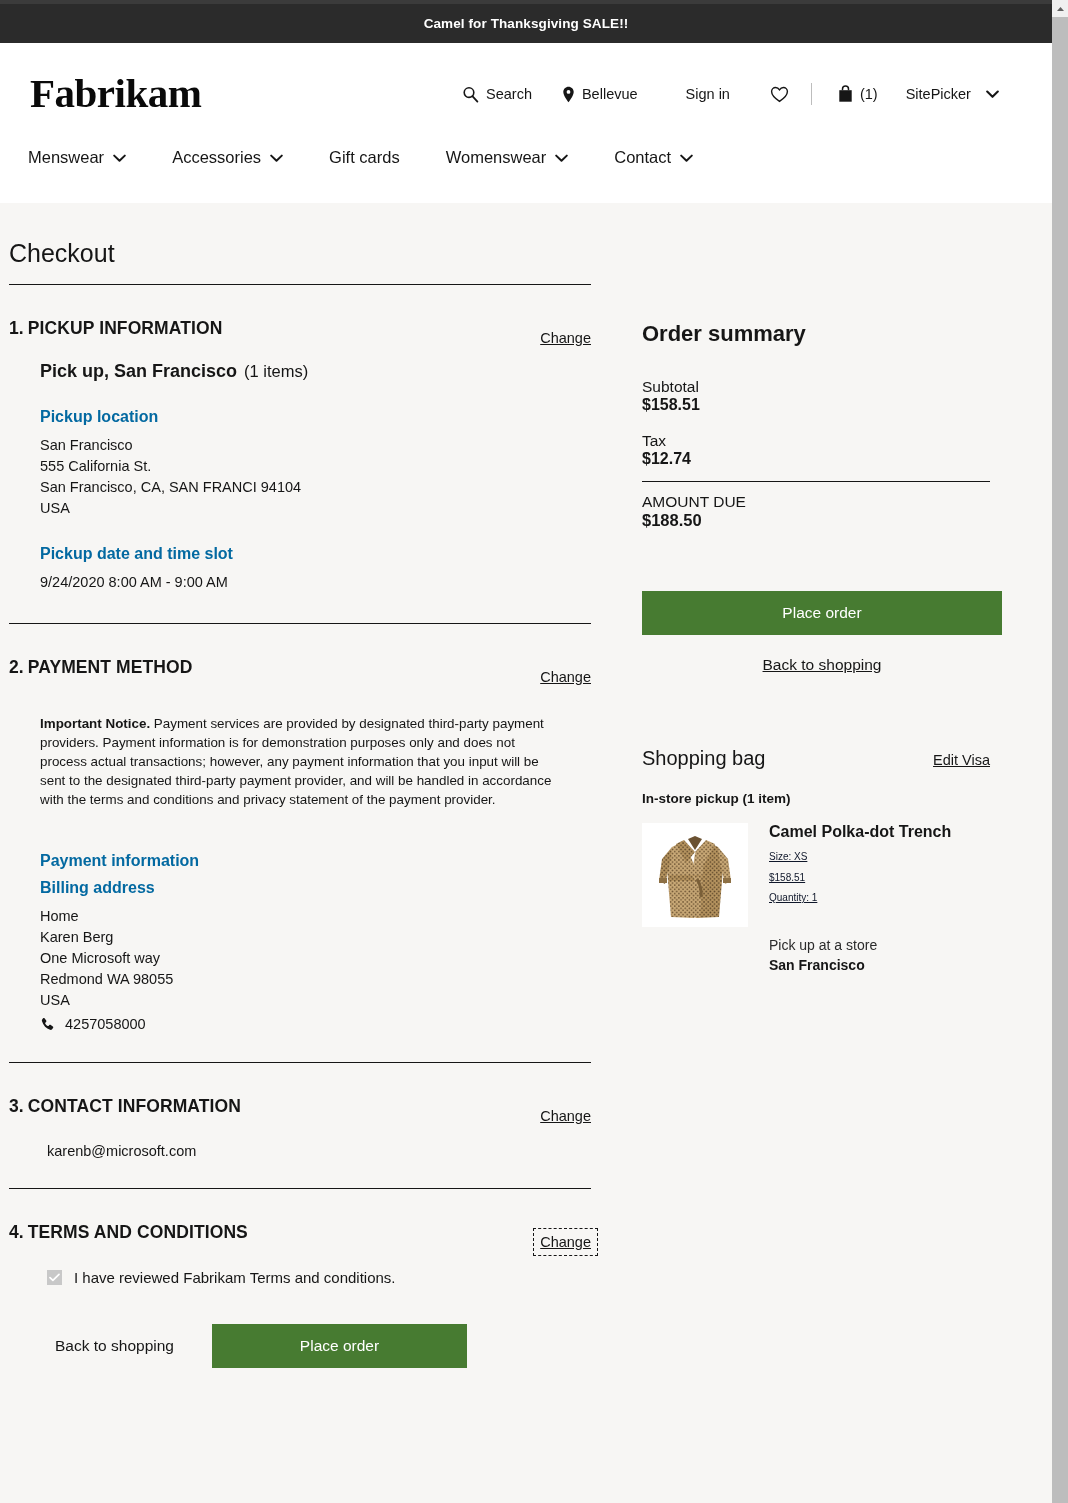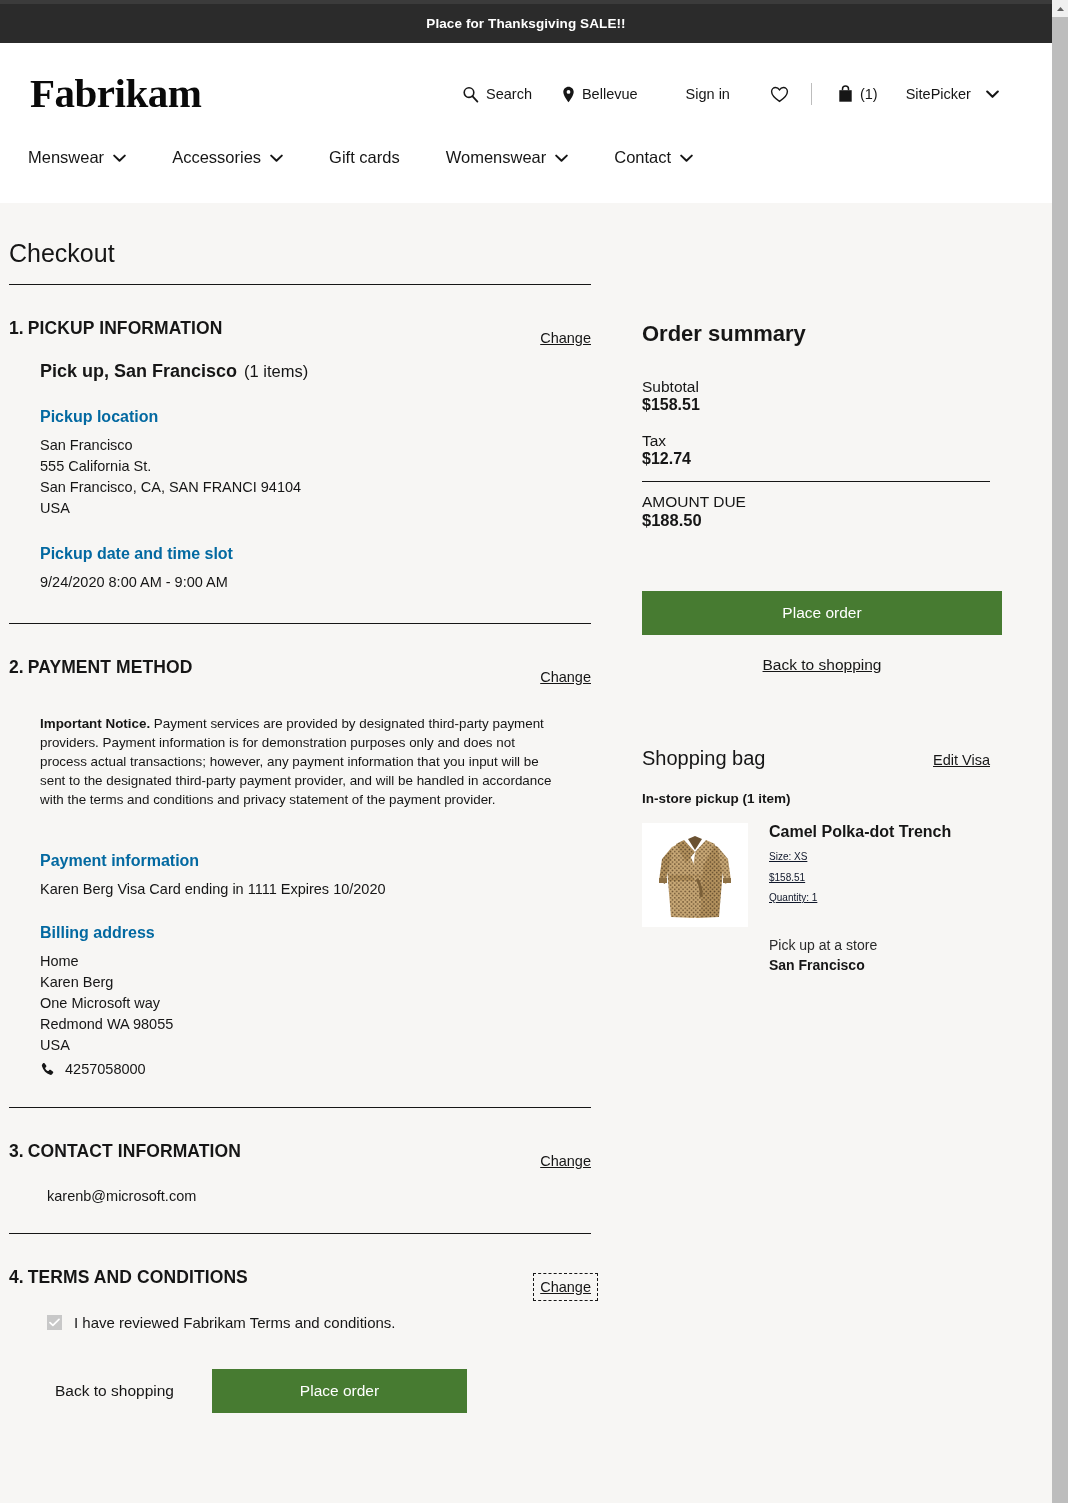--- a/index.html
+++ b/index.html
@@ -421,21 +421,21 @@
 </style>
 </head>
 <body>
 
 <div class="viewport">
   <div class="page">
 
     <div class="top-strip"></div>
 
     <div class="promo-banner">
-      <span>Place for Thanksgiving SALE!!</span>
+      <span>Camel for Thanksgiving SALE!!</span>
     </div>
 
     <header class="site-header">
       <div class="header-row">
         <div class="logo">Fabrikam</div>
 
         <div class="header-utils">
 
           <div class="util util-search">
             <span class="icon">
@@ -576,21 +576,20 @@
             </div>
             <span class="change-link">Change</span>
           </div>
 
           <div class="section-body" style="padding-top:28px;">
             <p class="notice"><b>Important Notice.</b><span> Payment services are provided by designated third-party payment providers.  Payment information is for demonstration purposes only and does not process actual transactions; however, any payment information that you input will be sent to the designated third-party payment provider, and will be handled in accordance with the terms and conditions and privacy statement of the payment provider.</span></p>
 
             <div style="height:43px"></div>
 
             <div class="field-label">Payment information</div>
-            <div class="field-value" style="margin-bottom:24px;">Karen Berg   Visa   Card ending in 1111   Expires 10/2020</div>
 
             <div class="field-label">Billing address</div>
             <div class="field-value">
               <div>Home</div>
               <div>Karen Berg</div>
               <div>One Microsoft way</div>
               <div>Redmond WA   98055</div>
               <div>USA</div>
               <div style="display:flex;align-items:center;gap:10px;padding-top:3px;">
                 <span class="icon">

